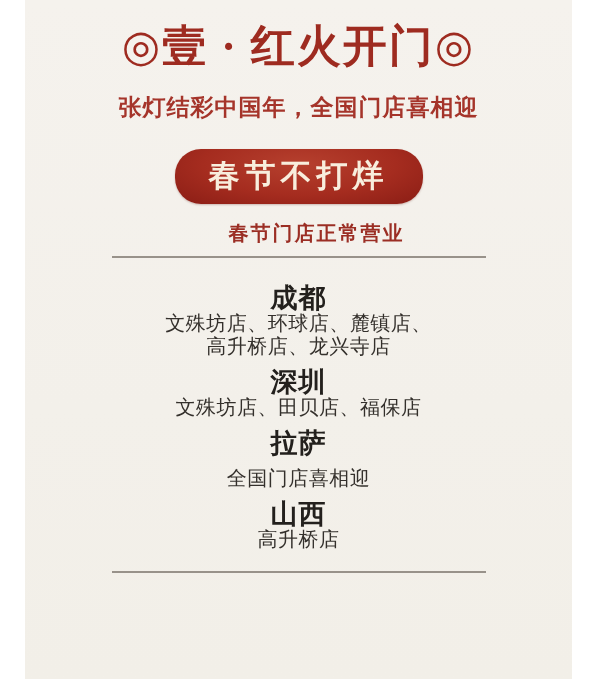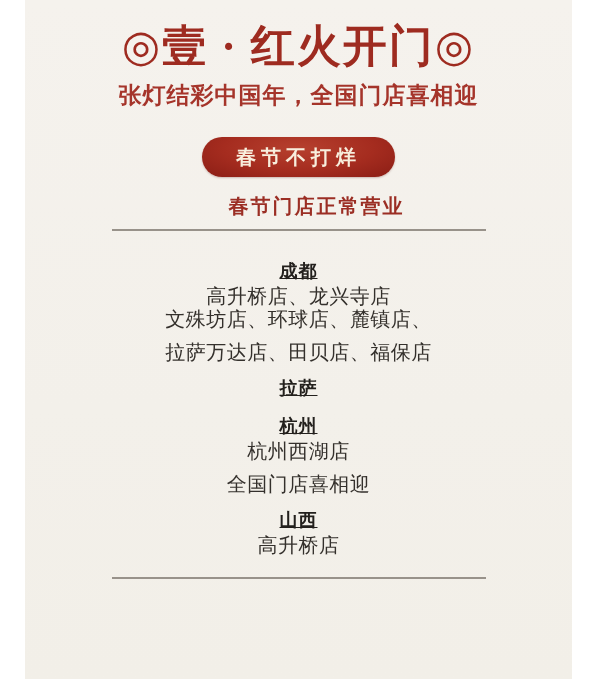--- a/index.html
+++ b/index.html
@@ -27,39 +27,39 @@
 
   .title {
     font-family: "Liberation Serif", "DejaVu Serif", serif;
     font-size: 44px;
     line-height: 1.15;
     font-weight: 700;
     letter-spacing: 2px;
     color: #9e2b20;
   }
   .subtitle {
-    margin-top: 8px;
+    margin-top: 20px;
     font-family: "Liberation Serif", "DejaVu Serif", serif;
     font-size: 23px;
     line-height: 1.3;
     font-weight: 700;
     letter-spacing: 1px;
     color: #a5342a;
   }
   .badge {
     display: inline-block;
     margin-top: 27px;
     padding: 7px 34px;
     border-radius: 26px;
     background: radial-gradient(ellipse at 50% 28%, #b6402e 0%, #a52c1f 55%, #8a1d15 100%);
     box-shadow: 0 1px 2px rgba(90,20,12,0.25);
   }
   .badge-label {
     font-family: "Liberation Serif", "DejaVu Serif", serif;
-    font-size: 20px;
+    font-size: 31px;
     line-height: 1.3;
     font-weight: 700;
     letter-spacing: 5px;
     color: #f8eedd;
     text-align: right;
   }
   .heading {
     margin-top: 16px;
     font-family: "Liberation Serif", "DejaVu Serif", serif;
     font-size: 20px;
@@ -75,26 +75,25 @@
     background: #98928a;
     margin: 10px auto 0 auto;
   }
   .cities {
     margin-top: 26px;
     display: flex;
     flex-direction: column;
     gap: 10px;
   }
   .city-name {
-    font-size: 18px;
+    font-size: 27px;
     line-height: 28px;
     font-weight: 700;
     letter-spacing: 1px;
     color: #23201d;
-    text-decoration: underline;
   }
   .store-line {
     font-size: 20px;
     line-height: 23px;
     letter-spacing: 0.5px;
     color: #34302c;
   }
   .rule-bottom {
     margin-top: 20px;
   }
@@ -116,36 +115,33 @@
     </div>
 
     <h2 class="heading">春节门店正常营业</h2>
 
     <div class="rule"></div>
 
     <div class="cities">
 
       <section class="city">
         <h3 class="city-name">成都</h3>
+        <p class="store-line">文殊坊店、环球店、麓镇店、</p>
         <p class="store-line">高升桥店、龙兴寺店</p>
-        <p class="store-line">文殊坊店、环球店、麓镇店、</p>
       </section>
 
       <section class="city">
-        <p class="store-line">拉萨万达店、田贝店、福保店</p>
+        <h3 class="city-name">深圳</h3>
+        <p class="store-line">文殊坊店、田贝店、福保店</p>
       </section>
 
       <section class="city">
         <h3 class="city-name">拉萨</h3>
       </section>
 
-      <section class="city">
-        <h3 class="city-name">杭州</h3>
-        <p class="store-line">杭州西湖店</p>
-      </section>
 
       <section class="city">
         <p class="store-line">全国门店喜相迎</p>
       </section>
 
       <section class="city">
         <h3 class="city-name">山西</h3>
         <p class="store-line">高升桥店</p>
       </section>
 

